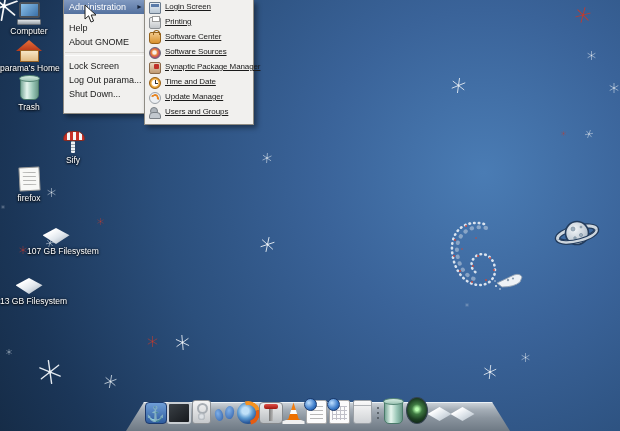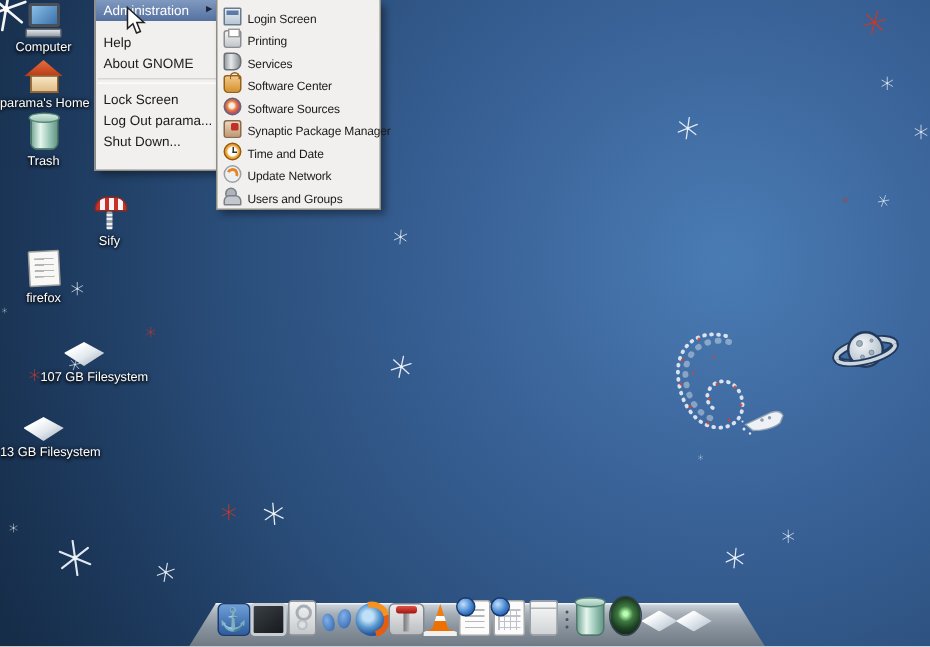--- a/index.html
+++ b/index.html
@@ -62,21 +62,21 @@
   .di-filesystem{width:24px;height:14px;clip-path:polygon(50% 0,100% 50%,50% 100%,0 50%);background:linear-gradient(150deg,#ffffff 25%,#dde4ea 55%,#aeb8c2);margin-bottom:3px;}
   
   .menu{position:absolute;top:0;background:#f1f0ee;border:1px solid #8f8c84;border-top:0;box-shadow:3px 3px 5px rgba(0,0,0,.4);z-index:50;box-sizing:border-box;}
   .main-menu{left:63px;width:86px;padding-bottom:12px;}
   .menu-row{height:14px;display:flex;align-items:center;padding:0 5px;font-size:9px;line-height:14px;color:#1a1a1a;cursor:default;}
   .menu-row.hl{background:linear-gradient(#8099c0,#54719f);color:#fff;margin-bottom:7px;}
   .menu-row .lbl{flex:1;white-space:nowrap;}
   .arrow{font-size:7px;color:#16233a;}
   .menu-sep{height:2px;border-top:1px solid #d8d6d2;border-bottom:1px solid #fcfcfb;margin:3px 1px;}
   .sub-menu{left:144px;width:110px;padding:2px 0;}
-  .smenu-row{height:15px;display:flex;align-items:flex-end;gap:4px;padding:0 4px;font-size:8px;color:#1a1a1a;letter-spacing:-0.1px;cursor:default;}
+  .smenu-row{height:15px;display:flex;align-items:flex-start;gap:4px;padding:0 4px;font-size:8px;color:#1a1a1a;letter-spacing:-0.1px;cursor:default;text-decoration:underline;}
   .smenu-row .lbl{white-space:nowrap;}
   .smi{width:12px;height:12px;position:relative;flex:none;box-sizing:border-box;}
   .smi-login-screen{background:linear-gradient(#e8eef4,#b8c6d4);border:1px solid #6a7a8c;border-radius:1px;}
   .smi-login-screen::before{content:"";position:absolute;left:1px;right:1px;top:1px;height:3px;background:#5a7aa8;}
   .smi-network{background:#2e3a46;border:1px solid #18222c;border-radius:2px;}
   .smi-network::before{content:"";position:absolute;left:2px;right:2px;top:2px;bottom:4px;background:radial-gradient(circle,#7ab0e0,#2a5a90);}
   .smi-network::after{content:"";position:absolute;left:3px;right:3px;bottom:0;height:2px;background:#8a98a6;}
   .smi-printer{background:linear-gradient(#f4f4f4,#c2c6ca);border:1px solid #8a8e92;border-radius:2px;}
   .smi-printer::before{content:"";position:absolute;left:2px;top:-2px;width:6px;height:4px;background:#fff;border:1px solid #999;}
   .smi-services{background:linear-gradient(90deg,#9aa0a6,#e6e9ec 40%,#8a9096);border:1px solid #6a7076;border-radius:2px 5px 5px 2px;}
@@ -455,42 +455,38 @@
   <div class="menu sub-menu" id="admin-submenu">
       <div class="smenu-row">
         <div class="smi smi-login-screen"></div>
         <div class="lbl">Login Screen</div>
       </div>
       <div class="smenu-row">
         <div class="smi smi-printer"></div>
         <div class="lbl">Printing</div>
       </div>
       <div class="smenu-row">
-        <div class="smi smi-services"></div>
-        <div class="lbl">Services</div>
-      </div>
-      <div class="smenu-row">
         <div class="smi smi-software-center"></div>
         <div class="lbl">Software Center</div>
       </div>
       <div class="smenu-row">
         <div class="smi smi-software-sources"></div>
         <div class="lbl">Software Sources</div>
       </div>
       <div class="smenu-row">
         <div class="smi smi-synaptic"></div>
         <div class="lbl">Synaptic Package Manager</div>
       </div>
       <div class="smenu-row">
         <div class="smi smi-clock"></div>
         <div class="lbl">Time and Date</div>
       </div>
       <div class="smenu-row">
         <div class="smi smi-update"></div>
-        <div class="lbl">Update Network</div>
+        <div class="lbl">Update Manager</div>
       </div>
       <div class="smenu-row">
         <div class="smi smi-users"></div>
         <div class="lbl">Users and Groups</div>
       </div>
     </div>
 
   <svg class="cursor" width="16" height="20" viewBox="0 0 16 20">
     <path d="M1 1 L1 15 L4.6 11.8 L7 18 L9.6 17 L7.2 11 L12 11 Z" fill="#fff" stroke="#222" stroke-width="1"></path>
   </svg>

